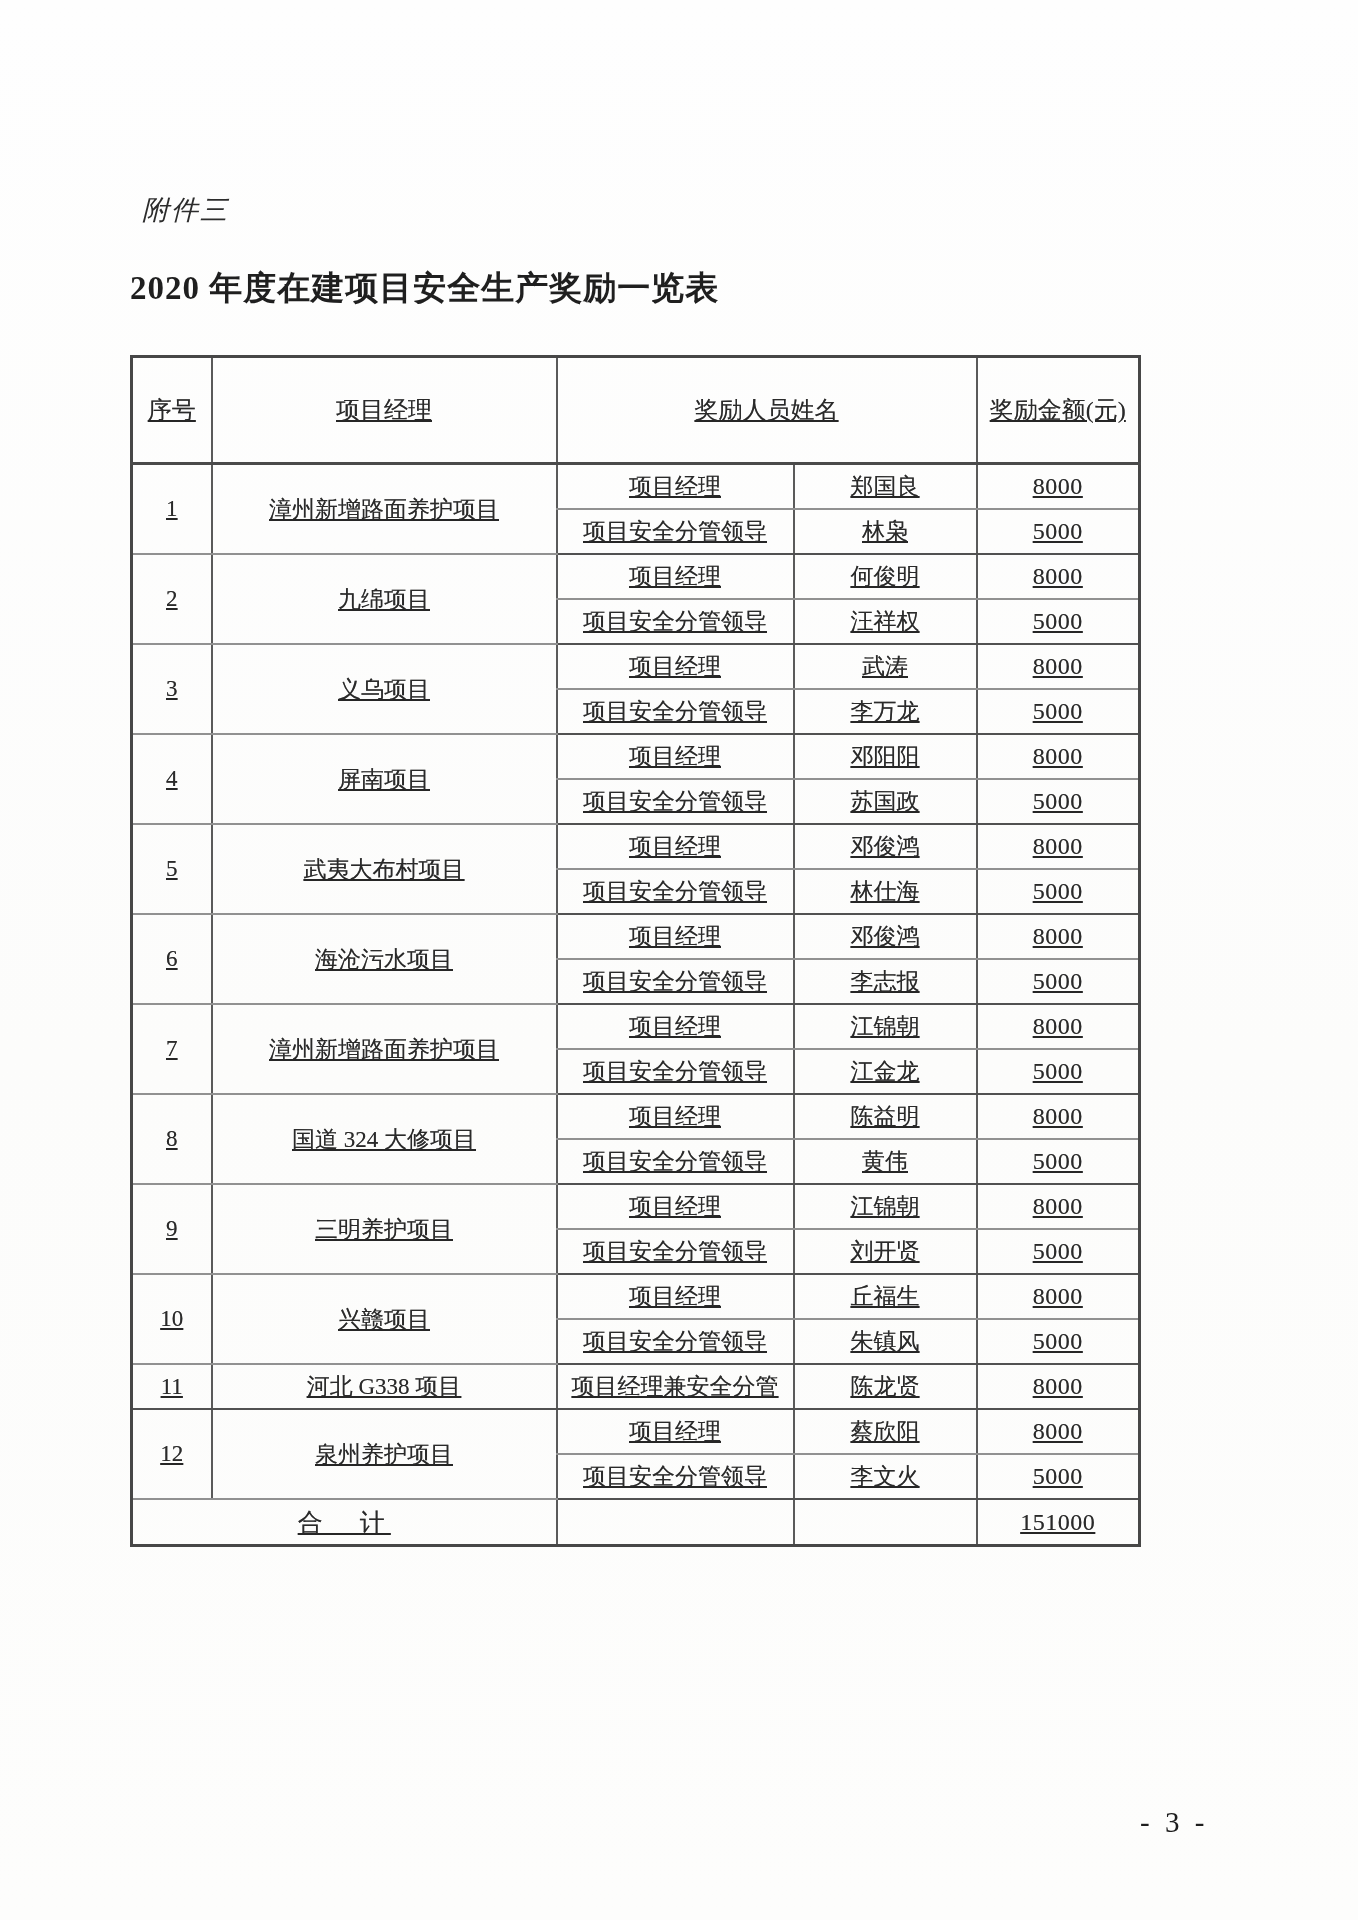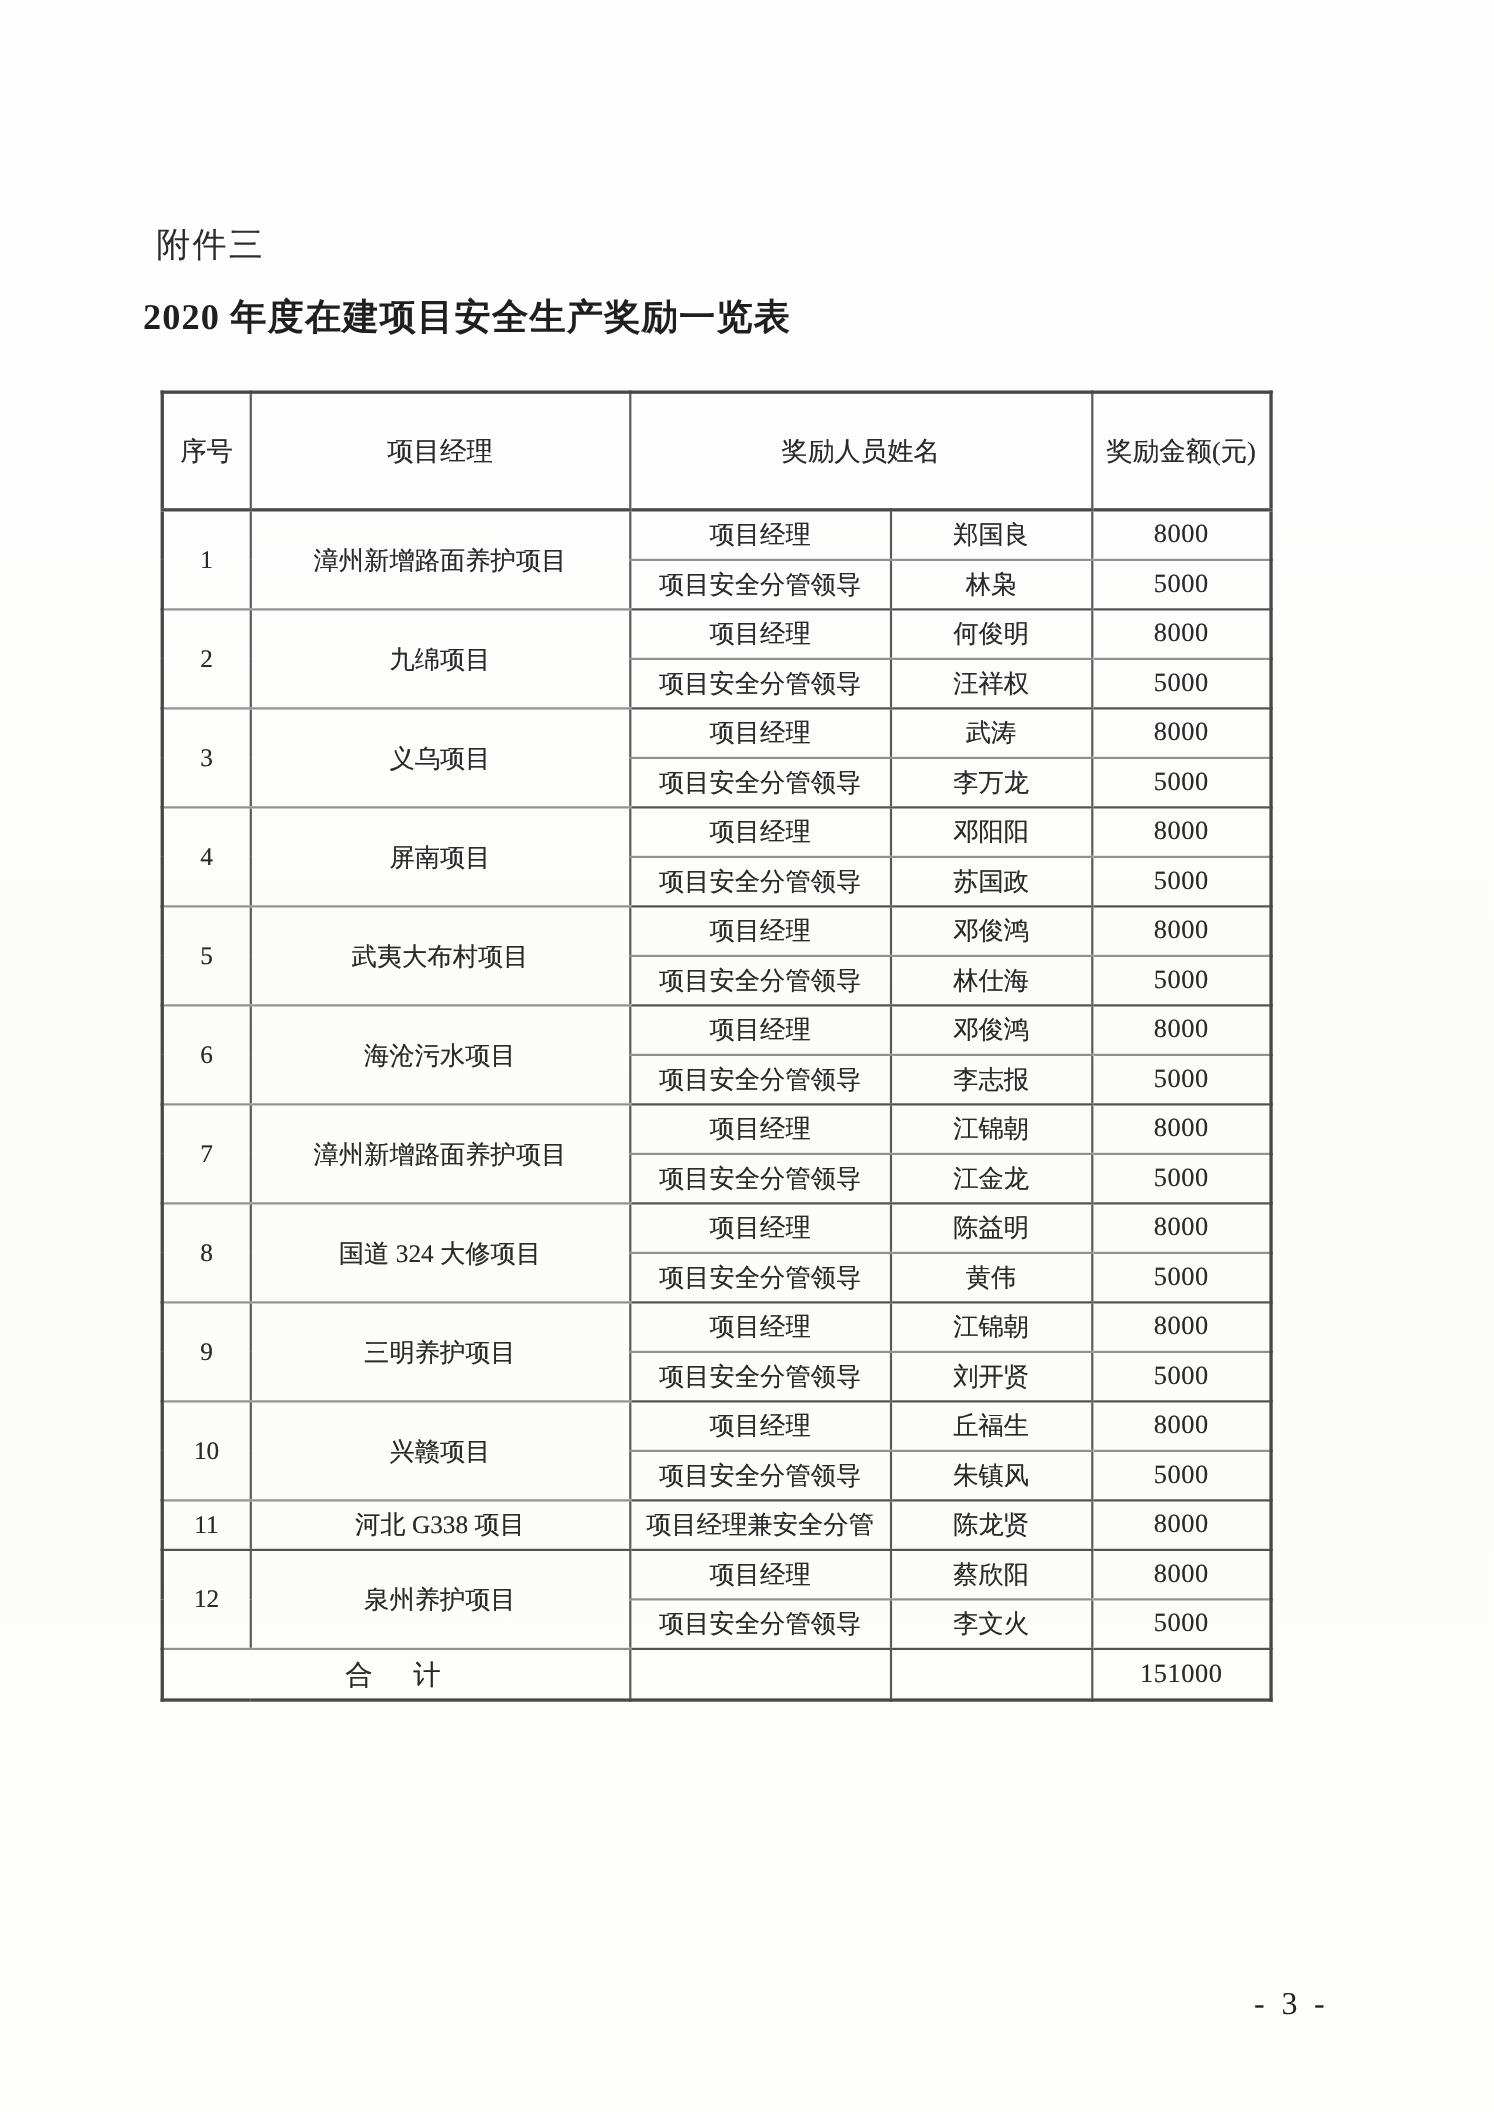--- a/index.html
+++ b/index.html
@@ -16,44 +16,46 @@
     overflow: hidden;
   }
   .page {
     position: absolute;
     inset: 0;
     background: linear-gradient(180deg, #fefefe 0%, #fcfcfb 55%, #fdfdfc 100%);
   }
   .attachment {
     position: absolute;
     left: 142px;
-    top: 202px;
-    font-size: 31px;
+    top: 192px;
+    font-size: 27px;
     letter-spacing: 2px;
     color: #2c2c2c;
+    font-style: italic;
   }
   .doc-title {
     position: absolute;
     left: 130px;
     top: 266px;
     width: 1008px;
     margin: 0;
     font-size: 33px;
     font-weight: bold;
     letter-spacing: 1px;
     color: #1f1f1f;
   }
   table.reward-table {
     position: absolute;
-    left: 146px;
+    left: 130px;
     top: 355px;
     width: 1008px;
     border-collapse: collapse;
     table-layout: fixed;
     border: 3px solid #474747;
+    text-decoration: underline;
   }
   .reward-table th, .reward-table td {
     border-left: 2px solid #5a5a5a;
     padding: 0;
     text-align: center;
     vertical-align: middle;
     font-weight: normal;
     font-size: 23px;
     color: #2a2a2a;
     text-shadow: 0 0 0.5px rgba(40,40,40,0.55);

